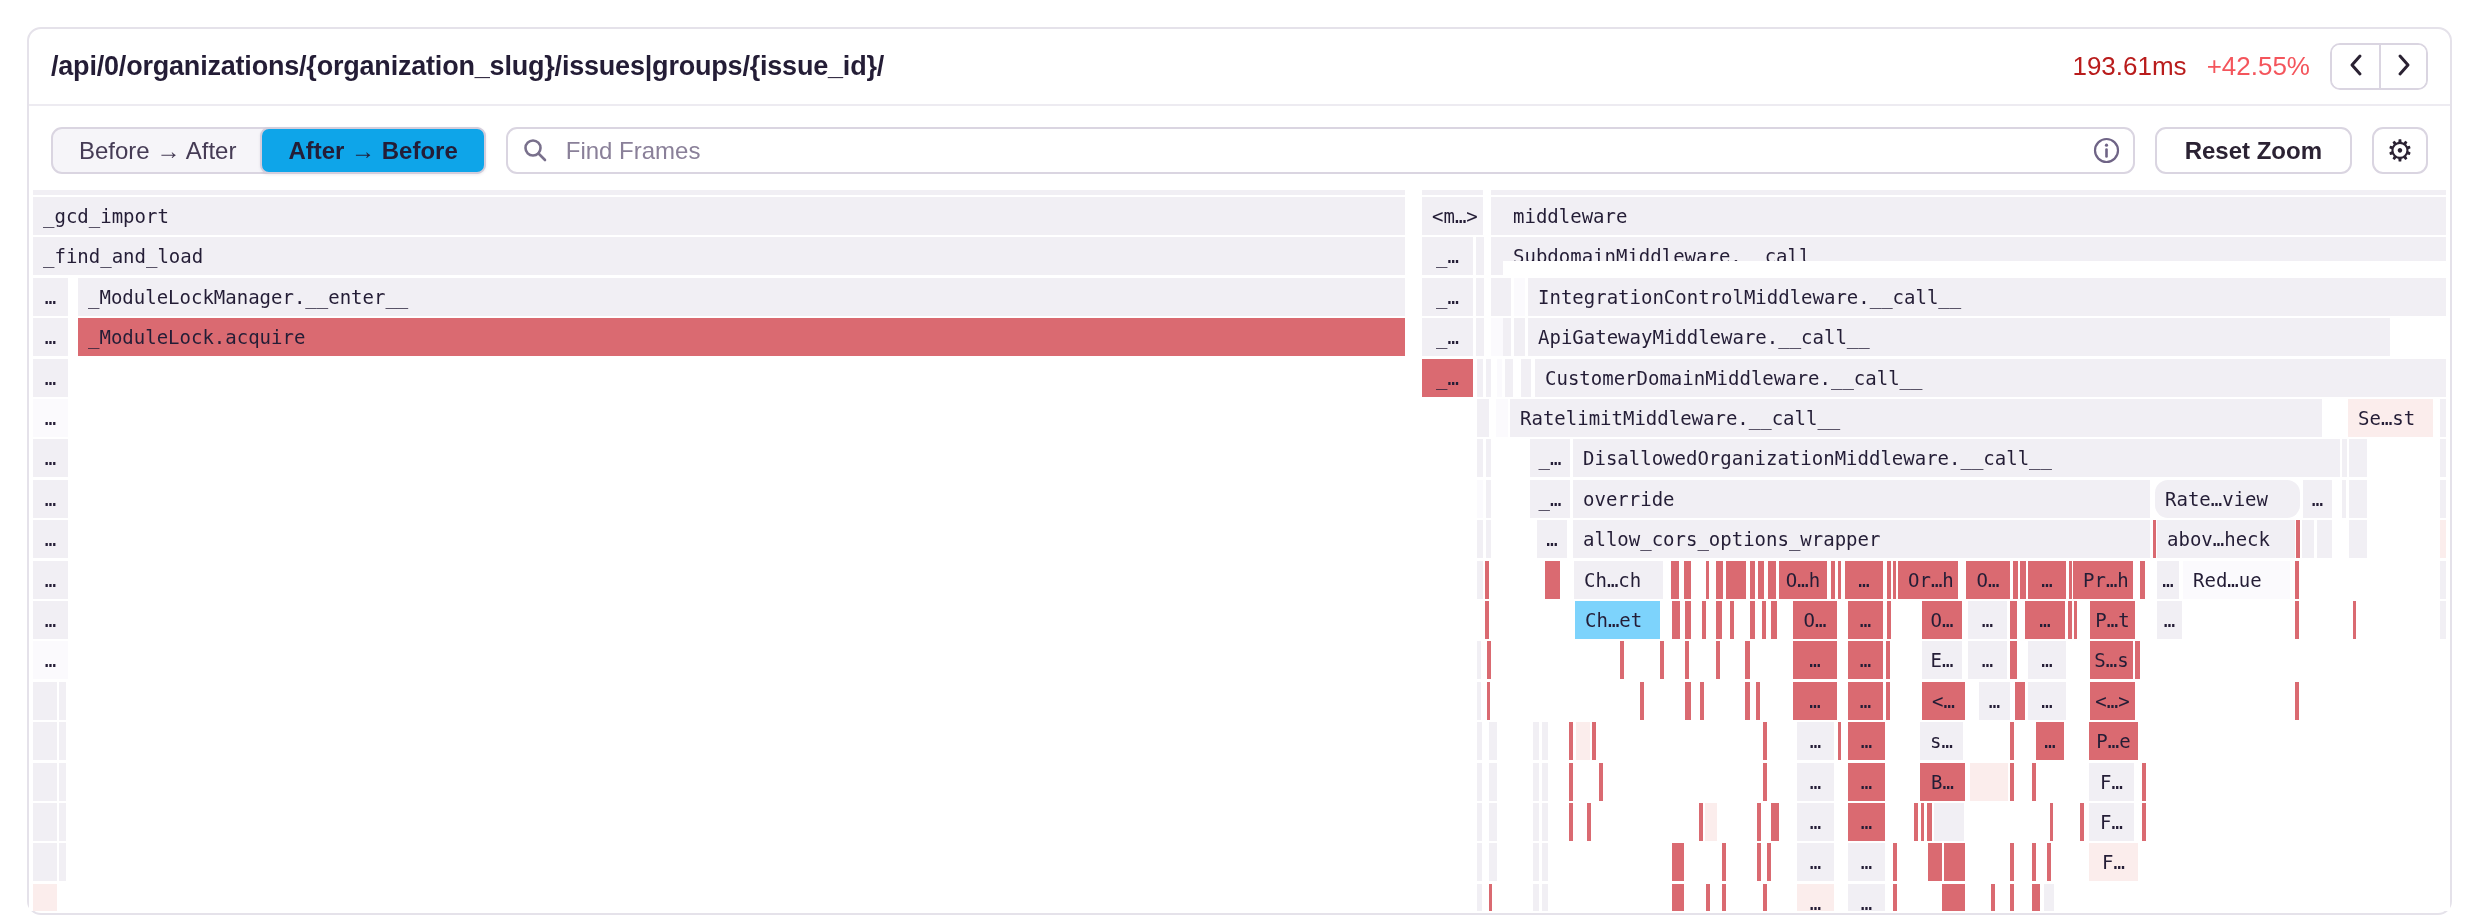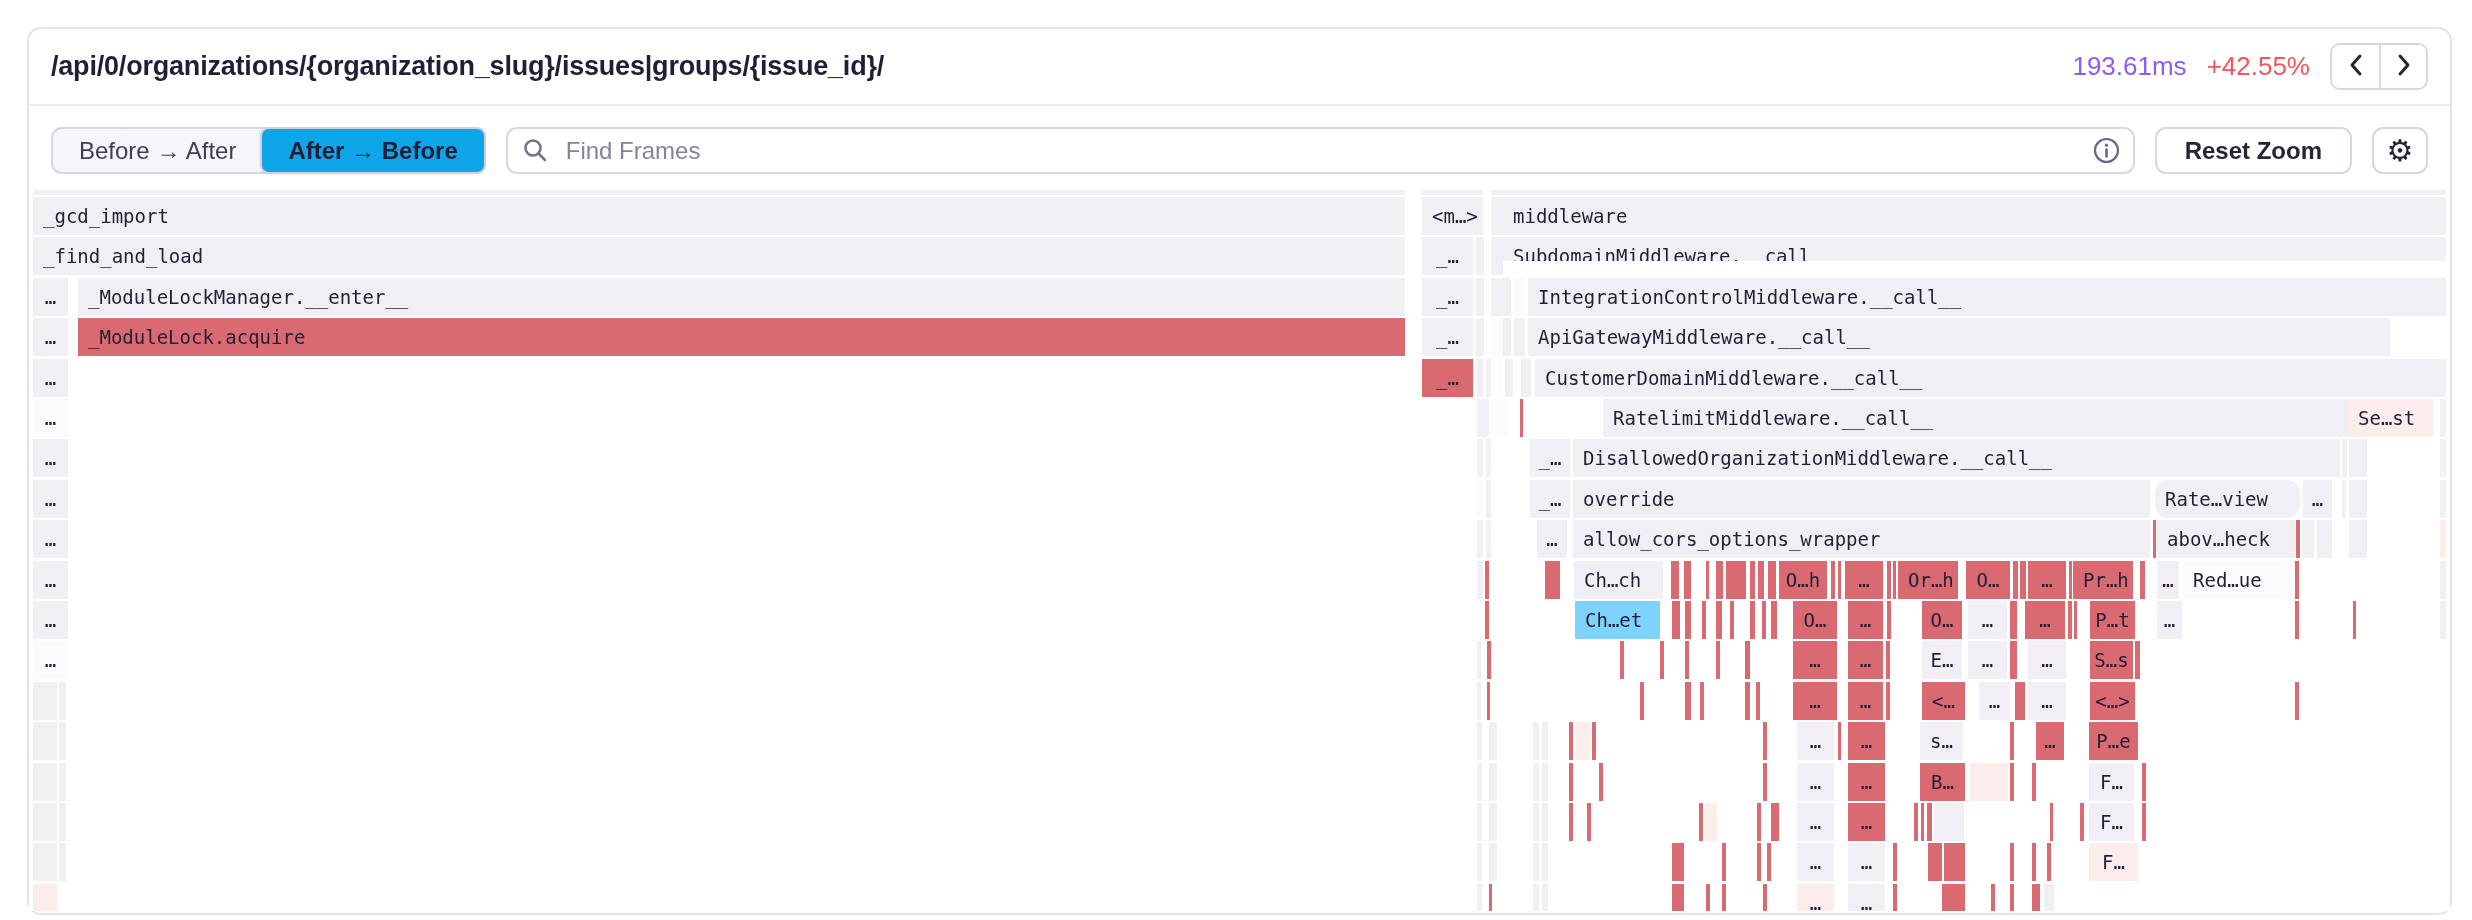--- a/index.html
+++ b/index.html
@@ -4,21 +4,21 @@
 <style>
   html,body{margin:0;padding:0;width:2472px;height:920px;overflow:hidden;background:#fff;
     font-family:"Liberation Sans",sans-serif;color:#241d36;-webkit-font-smoothing:antialiased;}
   .panel{position:absolute;left:27px;top:27px;width:2425px;height:888px;background:#fff;
     border:2px solid #e5e2ea;border-radius:14px;box-sizing:border-box;}
   
   .hdr{position:absolute;left:0;right:0;top:0;height:77px;border-bottom:2px solid #edebf1;
     display:flex;align-items:center;padding:0 22px;box-sizing:border-box;}
   .route-title{font-size:27px;font-weight:600;letter-spacing:-.2px;white-space:nowrap;}
   .hdr-right{margin-left:auto;display:flex;align-items:center;gap:20px;}
-  .duration{font-size:26px;color:#8b5cf6;}
+  .duration{font-size:26px;color:#b91c1c;}
   .delta{font-size:26px;font-weight:500;}
   .nav-pair{display:flex;height:47px;border:2px solid #dad5e1;border-radius:10px;overflow:hidden;background:#fff;box-sizing:border-box;}
   .nav-btn{width:47px;border:none;background:#fff;display:flex;align-items:center;justify-content:center;cursor:pointer;padding:0;}
   .nav-btn + .nav-btn{border-left:2px solid #dad5e1;}
   
   .tbar{position:absolute;left:0;right:0;top:79px;height:87px;border-bottom:2px solid #edebf1;
     display:flex;align-items:center;gap:20px;padding:0 22px;box-sizing:border-box;}
   .seg{display:flex;align-items:stretch;height:47px;border:2px solid #dad5e1;border-radius:11px;
     background:#f6f5f9;box-sizing:border-box;}
   .seg-btn{border:none;background:transparent;font-family:inherit;font-size:24px;color:#453b55;
@@ -133,21 +133,21 @@
       <div class="cell c-g" style="left: 1448px; top: 168.6px; width: 6px; height: 38px;"></div>
       <div class="cell c-g" style="left: 1457px; top: 168.6px; width: 5px; height: 38px;"></div>
       <div class="cell c-w" style="left: 1468px; top: 168.6px; width: 5px; height: 38px;"></div>
       <div class="cell c-g" style="left: 1476px; top: 168.6px; width: 8px; height: 38px;"></div>
       <div class="cell c-g" style="left: 1492px; top: 168.6px; width: 10px; height: 38px;"></div>
       <div class="cell c-g lbl" style="left: 1506px; top: 168.6px; width: 911px; height: 38px;">CustomerDomainMiddleware.__call__</div>
       <div class="cell c-w ctr" style="left: 4px; top: 209px; width: 35px; height: 38px;">…</div>
       <div class="cell c-g" style="left: 1448px; top: 209px; width: 12px; height: 38px;"></div>
       <div class="cell c-w" style="left: 1467px; top: 209px; width: 12px; height: 38px;"></div>
       <div class="cell c-r" style="left: 1491px; top: 209px; width: 3px; height: 38px;"></div>
-      <div class="cell c-g lbl" style="left: 1574px; top: 209px; width: 812px; height: 38px;">RatelimitMiddleware.__call__</div>
+      <div class="cell c-g lbl" style="left: 1481px; top: 209px; width: 812px; height: 38px;">RatelimitMiddleware.__call__</div>
       <div class="cell c-p lbl" style="left: 2319px; top: 209px; width: 85px; height: 38px;">Se…st</div>
       <div class="cell c-g" style="left: 2411px; top: 209px; width: 6px; height: 38px;"></div>
       <div class="cell c-g ctr" style="left: 4px; top: 249.4px; width: 35px; height: 38px;">…</div>
       <div class="cell c-g" style="left: 1448px; top: 249.4px; width: 6px; height: 38px;"></div>
       <div class="cell c-g" style="left: 1457px; top: 249.4px; width: 5px; height: 38px;"></div>
       <div class="cell c-g ctr" style="left: 1501px; top: 249.4px; width: 40px; height: 38px;">_…</div>
       <div class="cell c-g lbl" style="left: 1544px; top: 249.4px; width: 767px; height: 38px;">DisallowedOrganizationMiddleware.__call__</div>
       <div class="cell c-g" style="left: 2313px; top: 249.4px; width: 5px; height: 38px;"></div>
       <div class="cell c-g" style="left: 2320px; top: 249.4px; width: 18px; height: 38px;"></div>
       <div class="cell c-g" style="left: 2411px; top: 249.4px; width: 6px; height: 38px;"></div>

